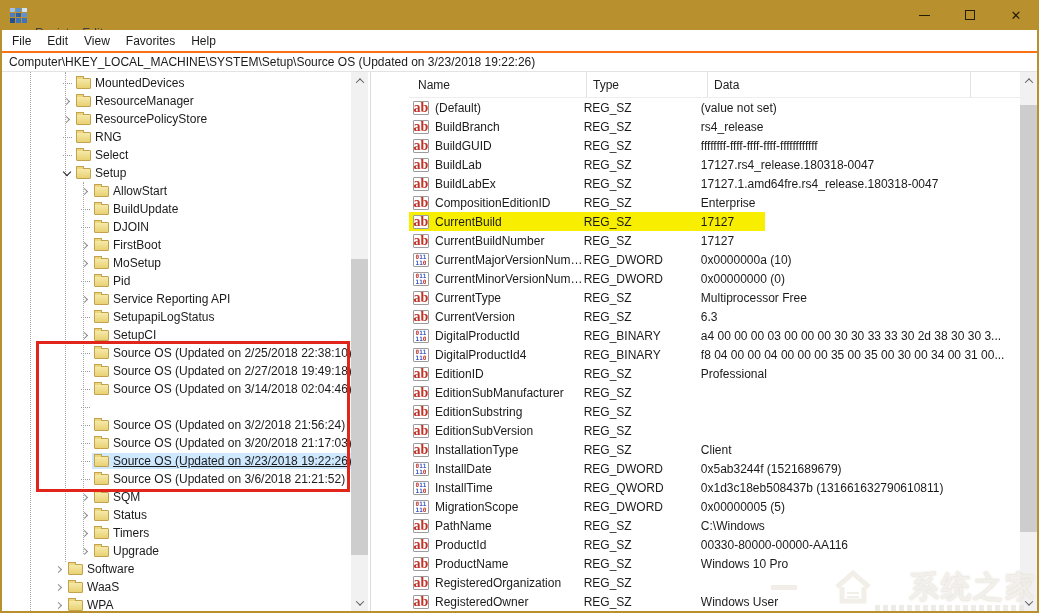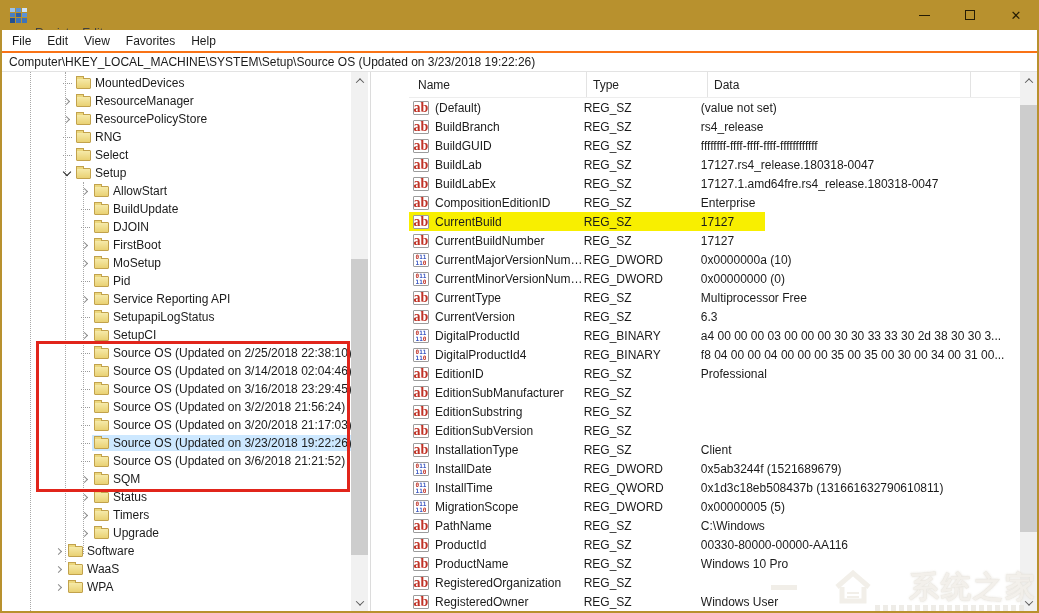--- a/index.html
+++ b/index.html
@@ -34,21 +34,21 @@
 
   
   .tree-rows { position:absolute; top:2px; left:0; right:17px; }
   .trow { height:18px; display:flex; align-items:center; white-space:nowrap; position:relative; z-index:2; }
   .trow.lvl0 { padding-left:50px; } .trow.lvl1 { padding-left:58px; } .trow.lvl2 { padding-left:76px; }
   .exp { width:14px; height:18px; flex:none; display:flex; align-items:center; justify-content:center; }
   .exp.col i { width:5px; height:5px; border-right:1.5px solid #8a8a8a; border-top:1.5px solid #8a8a8a; transform:rotate(45deg); margin-right:2px; }
   .exp.open i { width:6px; height:6px; border-right:1.5px solid #222; border-bottom:1.5px solid #222; transform:rotate(45deg); margin-bottom:2px; }
   .exp.leaf::before { content:''; width:9px; border-top:1px dotted #9a9a9a; }
   .tsel { display:flex; align-items:flex-start; padding:1px 3px 1px 0; }
-  .trow.sel .tsel { background:var(--sel); }
+  .trow.sel .tsel { background:var(--sel);text-decoration:underline; }
   .folder { width:15px; height:11px; background:linear-gradient(180deg,#f6eaa9,#e9d173); border:1px solid #c2a24c; border-radius:1px; position:relative; margin:2px 4px 0 2px; flex:none; }
   .folder::before { content:''; position:absolute; top:-3px; left:-1px; width:6px; height:2px; background:#ecd77c; border:1px solid #c2a24c; border-bottom:none; }
   .guide { position:absolute; border-left:1px dotted #a8a8a8; z-index:1; }
   .g1 { left:28px; top:0; bottom:0; }
   .g2 { left:63px; top:0; height:490px; }
   .g3 { left:81px; top:110px; height:372px; }
   .red-box { position:absolute; left:34px; top:269px; width:314px; height:151px; border:3px solid var(--red); z-index:6; pointer-events:none; }
 
   
   .sbar { position:absolute; top:0; bottom:0; width:17px; background:#f1f1f1; z-index:4; }
@@ -261,29 +261,32 @@
             <span class="exp leaf"></span>
             <span class="tsel">
               <span class="folder"></span>
               <span>Source OS (Updated on 2/25/2018 22:38:10)</span>
             </span>
           </div>
           <div class="trow lvl2">
             <span class="exp leaf"></span>
             <span class="tsel">
               <span class="folder"></span>
+              <span>Source OS (Updated on 2/27/2018 19:49:18)</span>
+            </span>
+          </div>
+          <div class="trow lvl2">
+            <span class="exp leaf"></span>
+            <span class="tsel">
+              <span class="folder"></span>
               <span>Source OS (Updated on 3/14/2018 02:04:46)</span>
             </span>
           </div>
           <div class="trow lvl2">
             <span class="exp leaf"></span>
-            <span class="tsel">
-              <span class="folder"></span>
-              <span>Source OS (Updated on 3/16/2018 23:29:45)</span>
-            </span>
           </div>
           <div class="trow lvl2">
             <span class="exp leaf"></span>
             <span class="tsel">
               <span class="folder"></span>
               <span>Source OS (Updated on 3/2/2018 21:56:24)</span>
             </span>
           </div>
           <div class="trow lvl2">
             <span class="exp leaf"></span>

